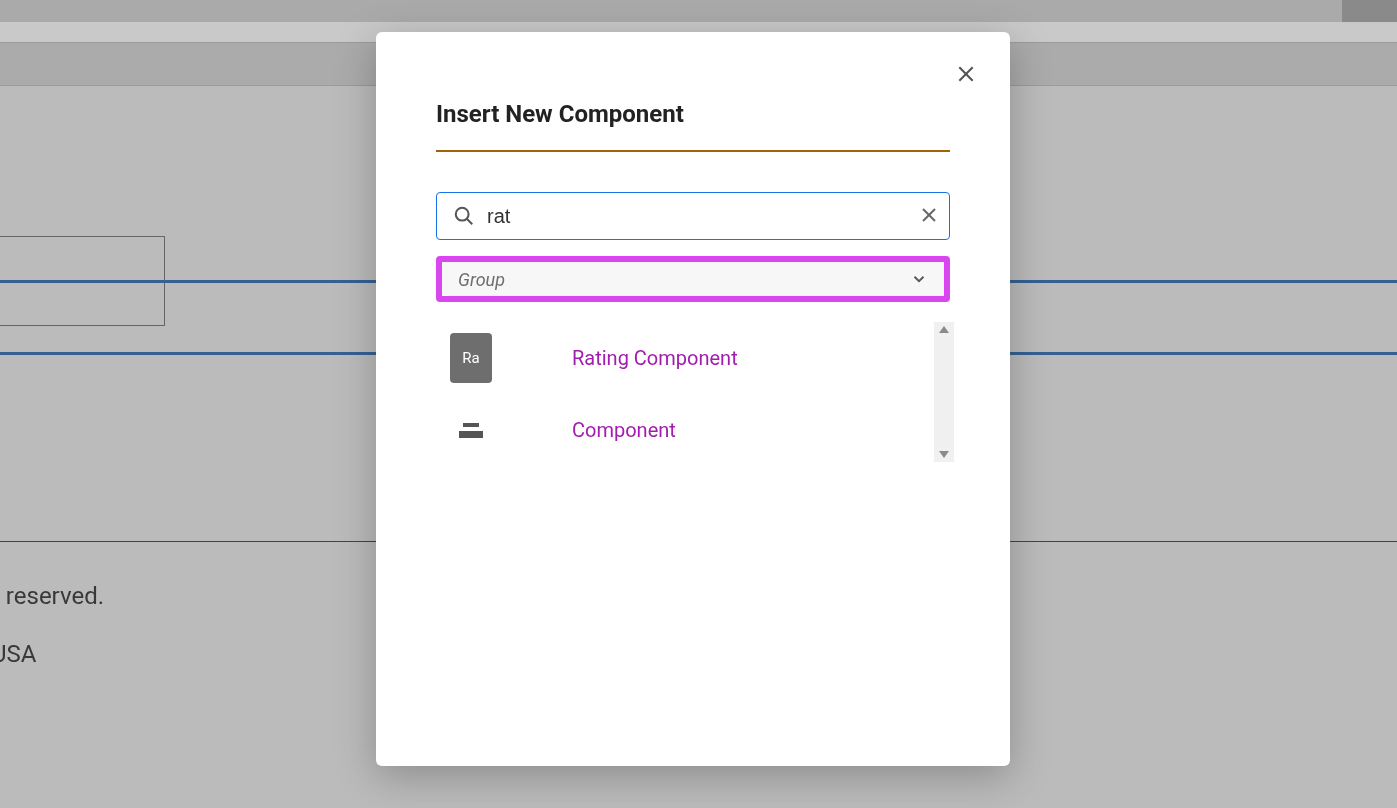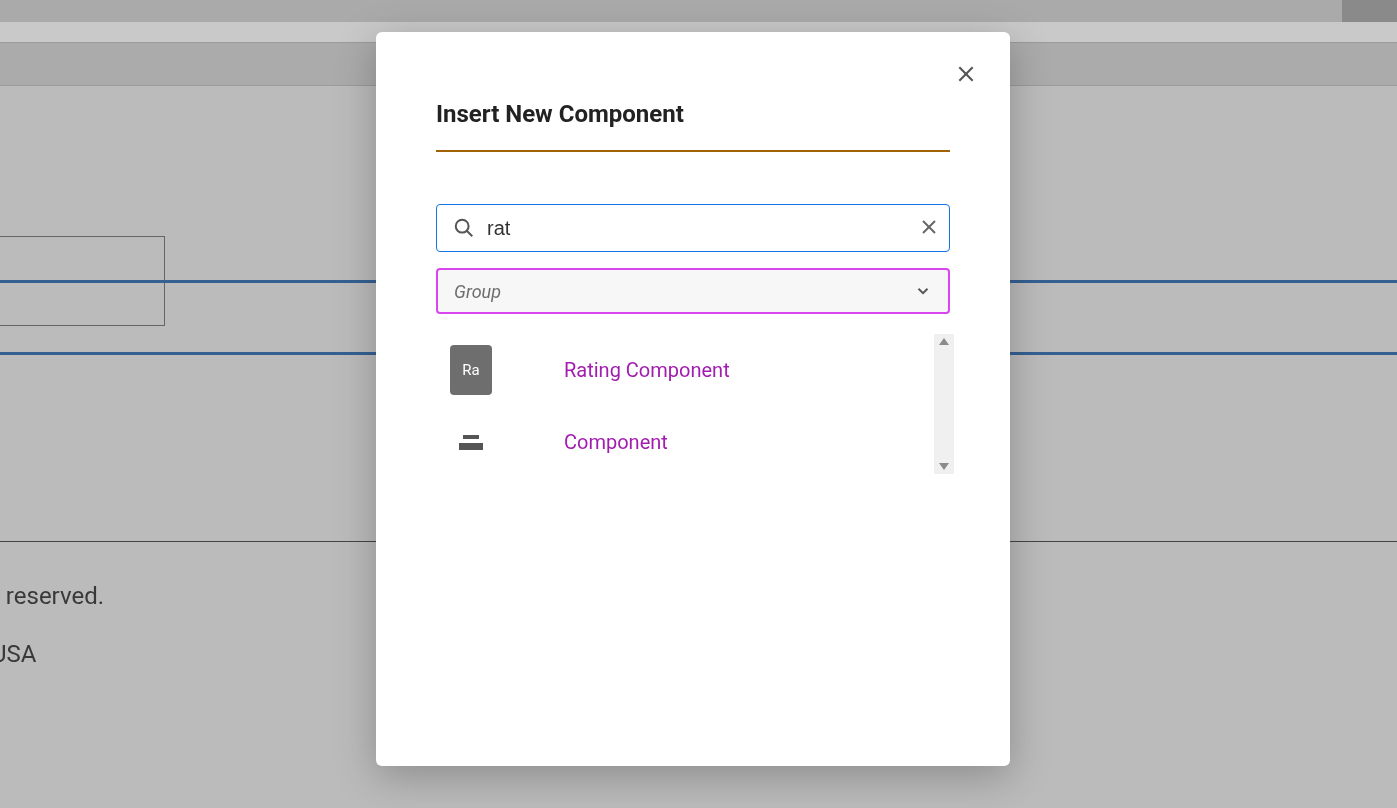--- a/index.html
+++ b/index.html
@@ -109,21 +109,21 @@
   }
   .modal-title {
     font-size: 24px;
     font-weight: 700;
     color: #222;
     padding-bottom: 22px;
     border-bottom: 2px solid #a16207;
   }
 
   .search-wrap {
-    margin-top: 52px;
+    margin-top: 40px;
     position: relative;
     width: 514px;
     height: 48px;
     border: 1px solid #1473e6;
     border-radius: 4px;
     background: #fff;
     display: flex;
     align-items: center;
   }
   .search-icon {
@@ -145,21 +145,21 @@
     display: flex; align-items: center; justify-content: center;
     color: #666;
     cursor: pointer;
   }
   .clear-btn svg { width: 14px; height: 14px; }
 
   .group-select {
     margin-top: 16px;
     width: 514px;
     height: 46px;
-    border: 2px solid #d946ef;
+    border: 6px solid #d946ef;
     border-radius: 4px;
     background: #f7f7f7;
     display: flex;
     align-items: center;
     justify-content: space-between;
     padding: 0 16px;
     cursor: pointer;
   }
   .group-select .label {
     font-style: italic;
@@ -171,21 +171,21 @@
   .results {
     margin-top: 20px;
     position: relative;
     width: 514px;
     max-height: 160px;
   }
   .result-item {
     display: flex;
     align-items: center;
     height: 72px;
-    gap: 28px;
+    gap: 36px;
     padding-left: 14px;
     cursor: pointer;
   }
   .result-icon-box {
     width: 42px; height: 50px;
     border-radius: 4px;
     display: flex; align-items: center; justify-content: center;
   }
   .badge-ra {
     background: #6e6e6e;

